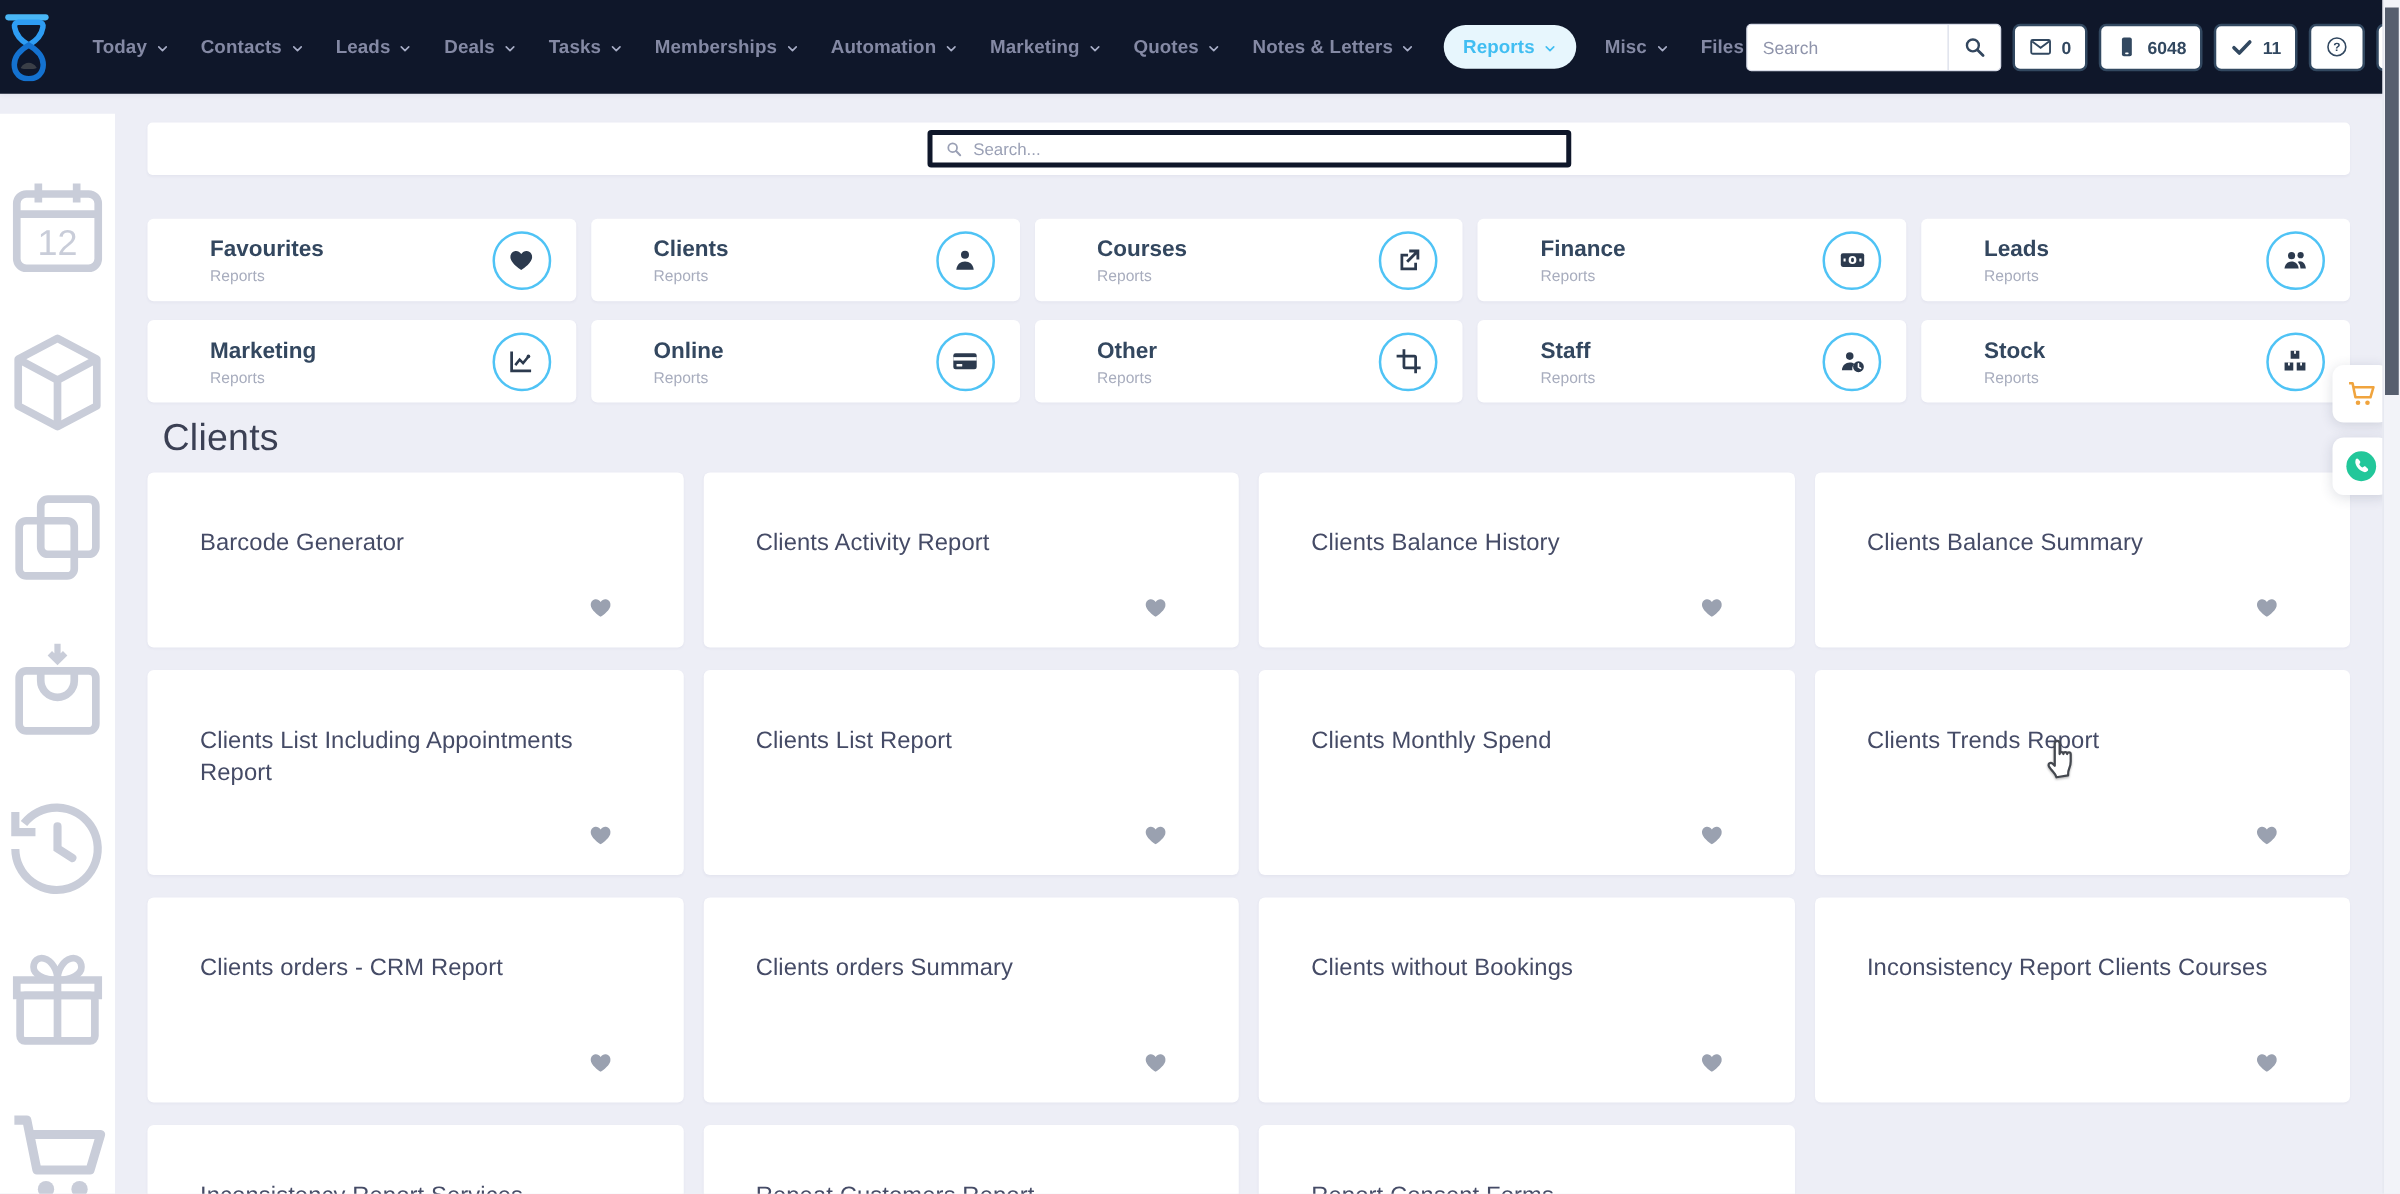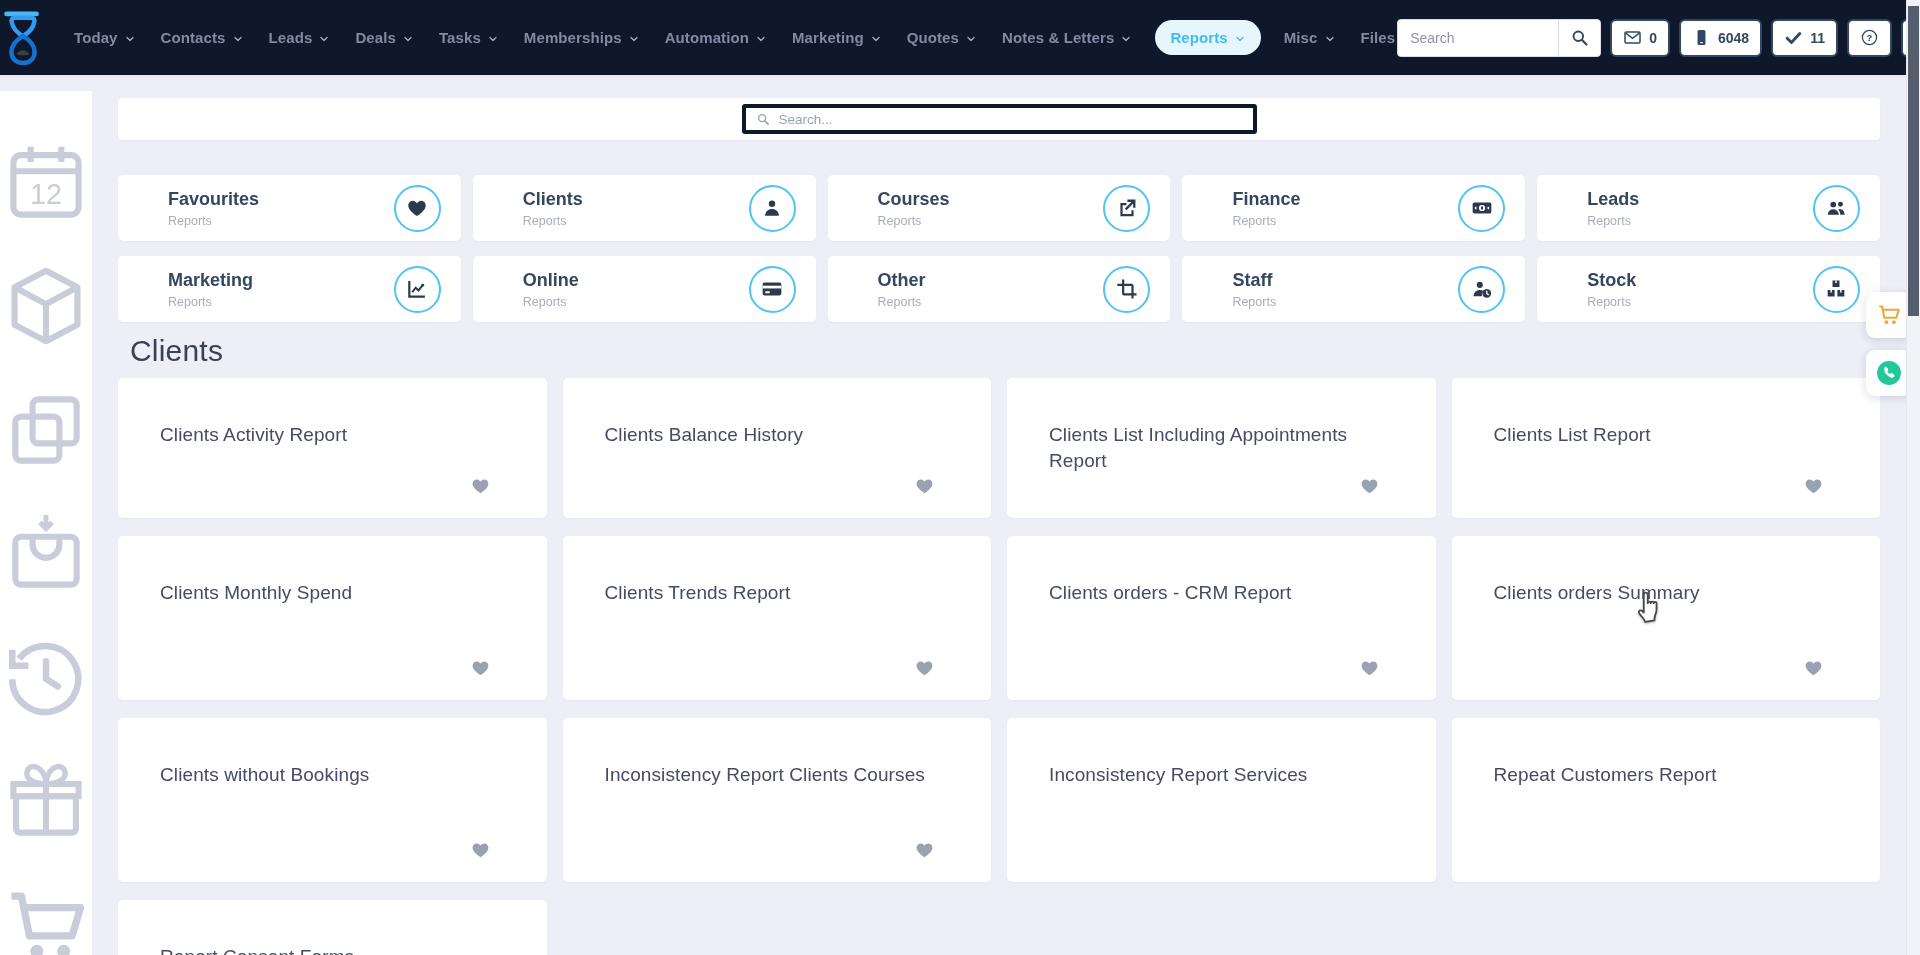--- a/index.html
+++ b/index.html
@@ -510,39 +510,55 @@
             </svg>
           </span>
         </span>
       </div>
     </div>
 
   <h2 class="section-title">Clients</h2>
 
   <div class="report-grid">
 
+      <div class="report-card">
+        <div class="report-title">Barcode Generator</div>
+        <span class="ic report-heart">
+          <svg viewBox="0 0 24 24">
+            <path d="M12 20.8S4.2 16 2.8 11.2C1.7 7.4 4 4.4 7 4.1c2-.2 3.6.8 5 2.6 1.4-1.8 3-2.8 5-2.6 3 .3 5.3 3.3 4.2 7.1C19.8 16 12 20.8 12 20.8z" fill="currentColor"></path>
+          </svg>
+        </span>
+      </div>
 
       <div class="report-card">
         <div class="report-title">Clients Activity Report</div>
         <span class="ic report-heart">
           <svg viewBox="0 0 24 24">
             <path d="M12 20.8S4.2 16 2.8 11.2C1.7 7.4 4 4.4 7 4.1c2-.2 3.6.8 5 2.6 1.4-1.8 3-2.8 5-2.6 3 .3 5.3 3.3 4.2 7.1C19.8 16 12 20.8 12 20.8z" fill="currentColor"></path>
           </svg>
         </span>
       </div>
 
       <div class="report-card">
         <div class="report-title">Clients Balance History</div>
         <span class="ic report-heart">
           <svg viewBox="0 0 24 24">
             <path d="M12 20.8S4.2 16 2.8 11.2C1.7 7.4 4 4.4 7 4.1c2-.2 3.6.8 5 2.6 1.4-1.8 3-2.8 5-2.6 3 .3 5.3 3.3 4.2 7.1C19.8 16 12 20.8 12 20.8z" fill="currentColor"></path>
           </svg>
         </span>
       </div>
 
+      <div class="report-card">
+        <div class="report-title">Clients Balance Summary</div>
+        <span class="ic report-heart">
+          <svg viewBox="0 0 24 24">
+            <path d="M12 20.8S4.2 16 2.8 11.2C1.7 7.4 4 4.4 7 4.1c2-.2 3.6.8 5 2.6 1.4-1.8 3-2.8 5-2.6 3 .3 5.3 3.3 4.2 7.1C19.8 16 12 20.8 12 20.8z" fill="currentColor"></path>
+          </svg>
+        </span>
+      </div>
 
       <div class="report-card">
         <div class="report-title">Clients List Including Appointments Report</div>
         <span class="ic report-heart">
           <svg viewBox="0 0 24 24">
             <path d="M12 20.8S4.2 16 2.8 11.2C1.7 7.4 4 4.4 7 4.1c2-.2 3.6.8 5 2.6 1.4-1.8 3-2.8 5-2.6 3 .3 5.3 3.3 4.2 7.1C19.8 16 12 20.8 12 20.8z" fill="currentColor"></path>
           </svg>
         </span>
       </div>
 

